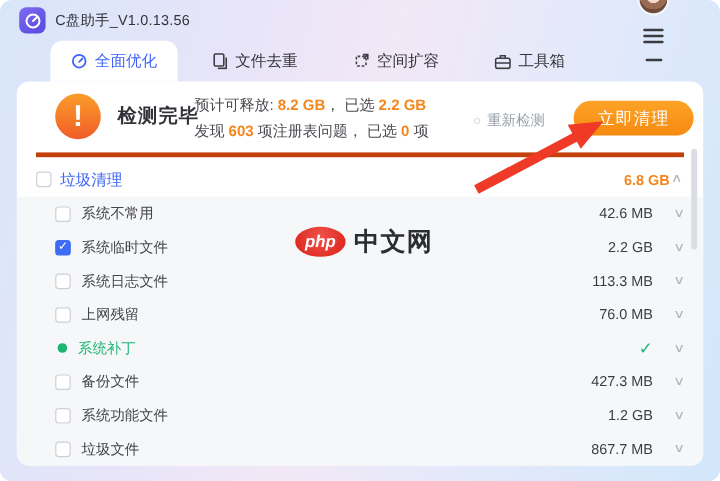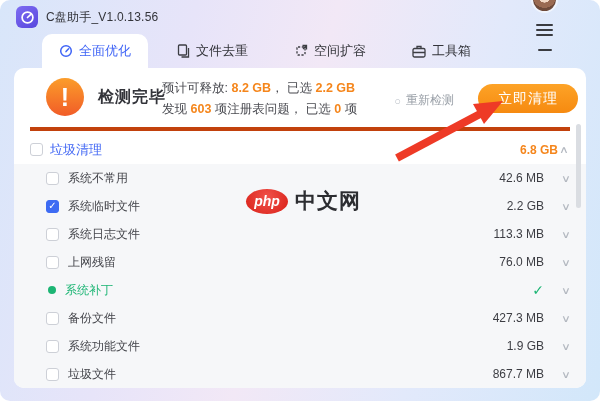--- a/index.html
+++ b/index.html
@@ -185,21 +185,21 @@
       </div>
       <div class="row">
         <span class="cb"></span>
         <span class="rlabel">备份文件</span>
         <span class="rsize">427.3 MB</span>
         <span class="chev">∨</span>
       </div>
       <div class="row">
         <span class="cb"></span>
         <span class="rlabel">系统功能文件</span>
-        <span class="rsize">1.9 GB</span>
+        <span class="rsize">1.2 GB</span>
         <span class="chev">∨</span>
       </div>
       <div class="row">
         <span class="cb"></span>
         <span class="rlabel">垃圾文件</span>
         <span class="rsize">867.7 MB</span>
         <span class="chev">∨</span>
       </div>
     </div>
 

